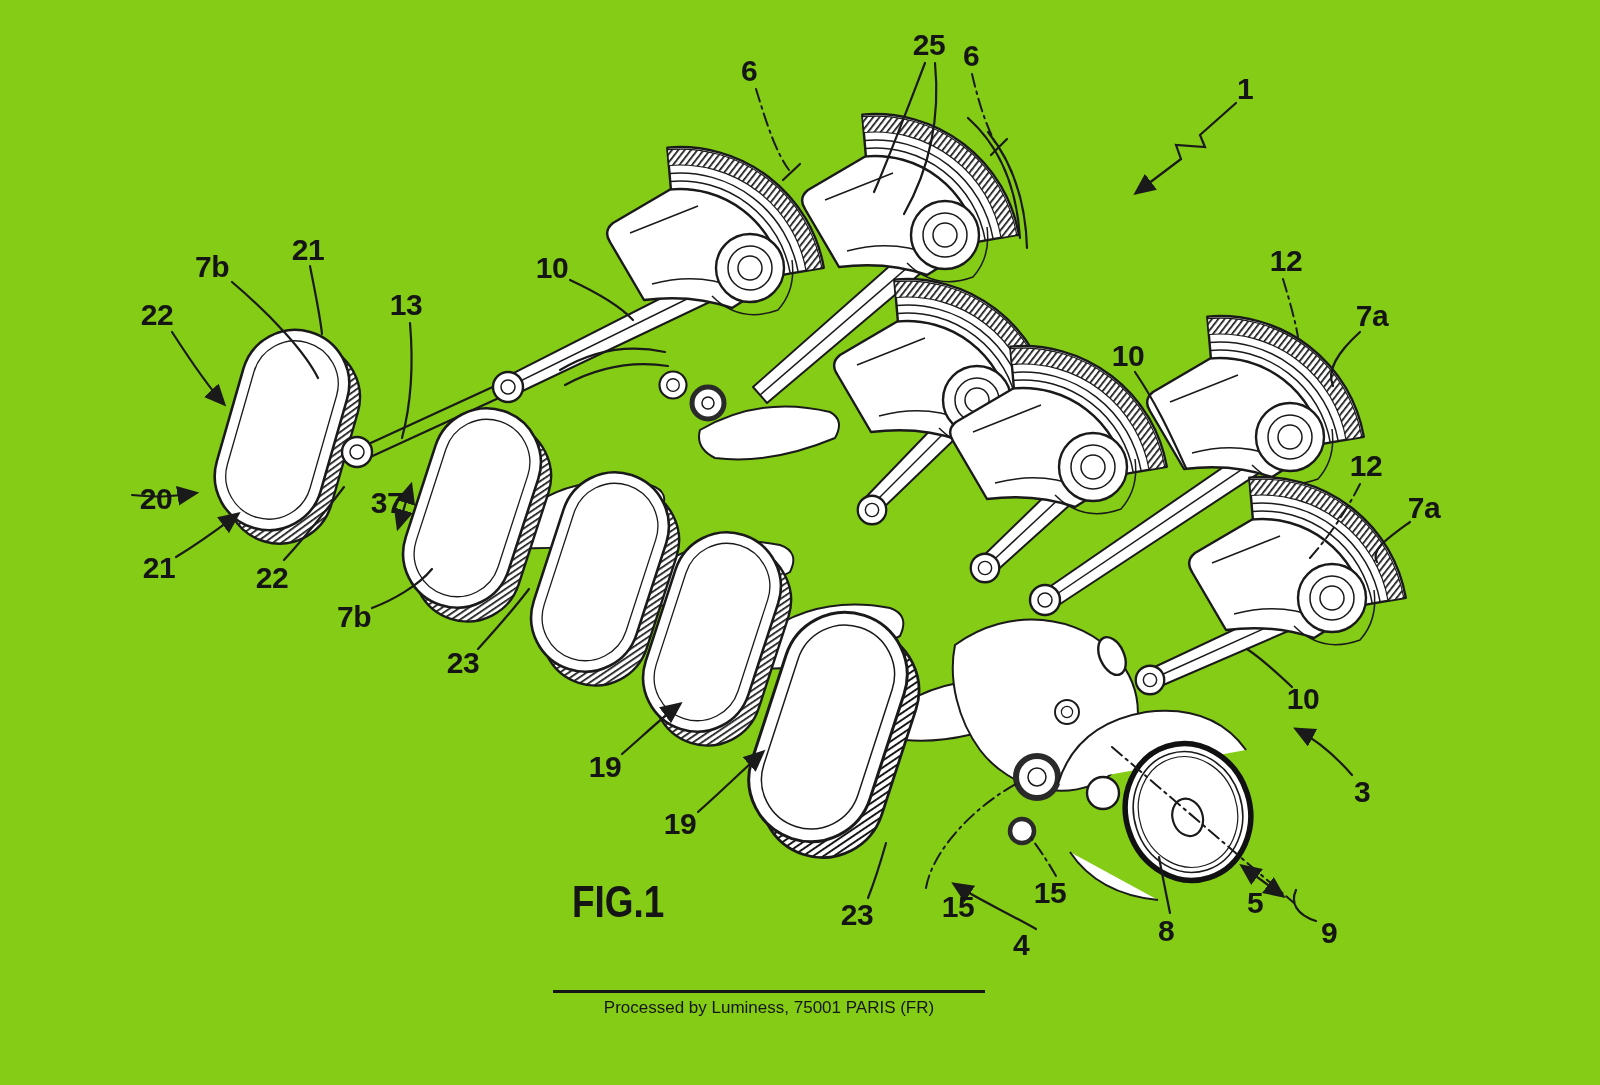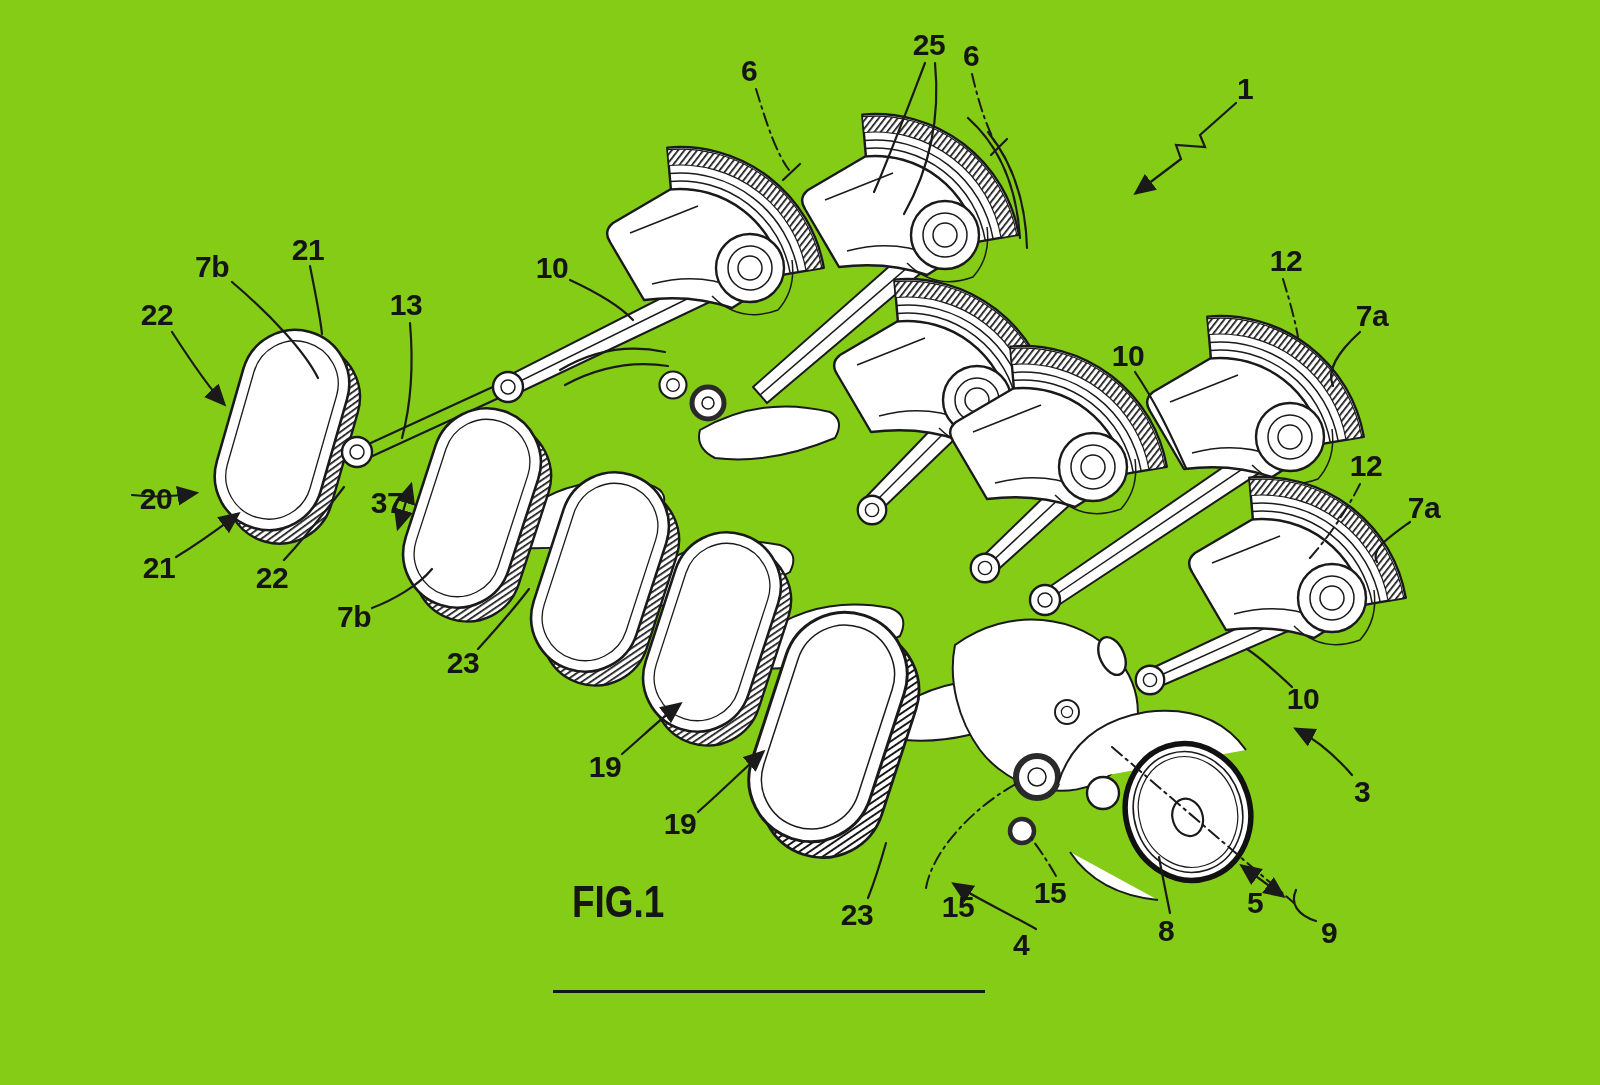--- a/index.html
+++ b/index.html
@@ -202,13 +202,14 @@
       <span class="ref" style="left: 1021px; top: 945px;">4</span>
       <span class="ref" style="left: 1166px; top: 931px;">8</span>
       <span class="ref" style="left: 1255px; top: 903px;">5</span>
       <span class="ref" style="left: 1329px; top: 933px;">9</span>
       <span class="ref" style="left: 1362px; top: 792px;">3</span>
       <span class="ref" style="left: 1303px; top: 699px;">10</span>
     </div>
 
   <div class="fig-title">FIG.1</div>
   <div class="footer-rule"></div>
+  <div class="footer-text">Processed by Luminess, 75001 PARIS (FR)</div>
 </div>
 
 </body></html>

